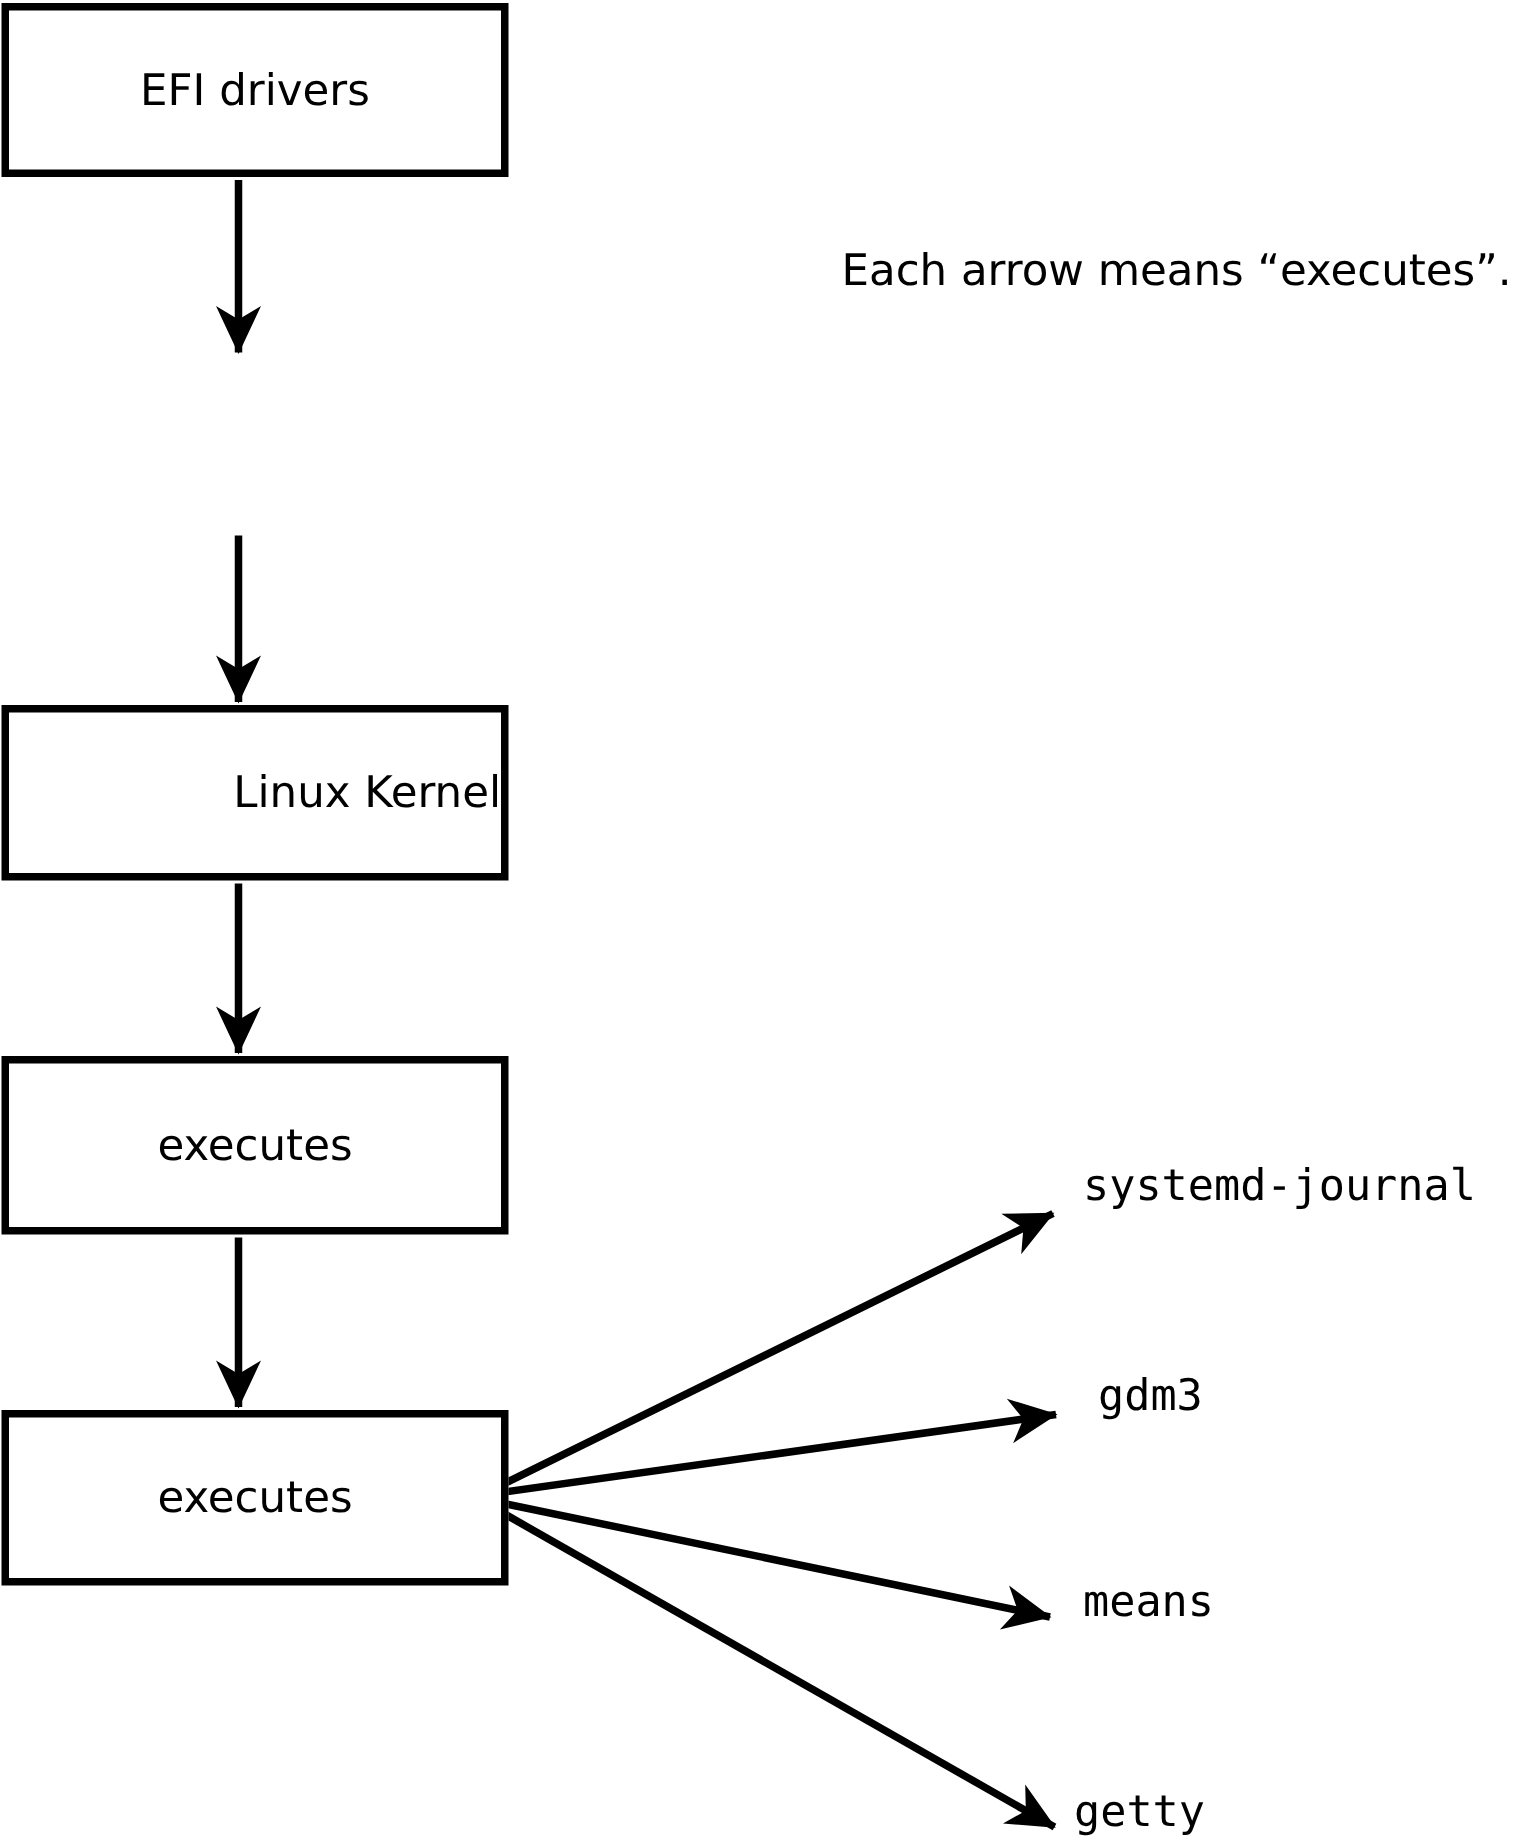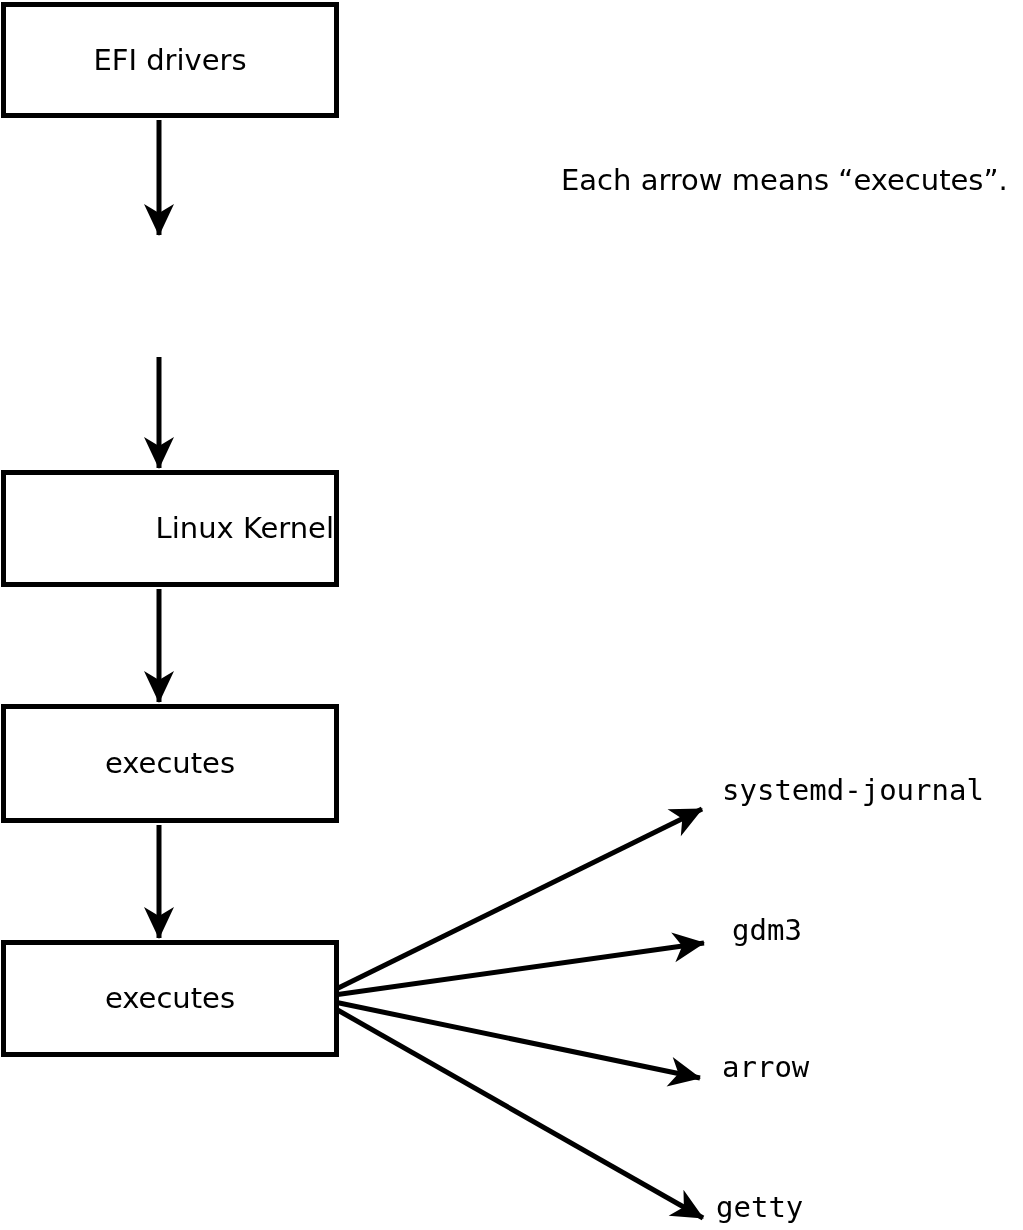--- a/index.html
+++ b/index.html
@@ -95,18 +95,18 @@
   </div>
   <div class="node node-initramfs">
     <span>executes</span>
   </div>
   <div class="node node-systemd">
     <span>executes</span>
   </div>
 
   <div class="proc-label proc-journal">systemd-journal</div>
   <div class="proc-label proc-gdm3">gdm3</div>
-  <div class="proc-label proc-getty">arrow</div>
+  <div class="proc-label proc-getty">means</div>
   <div class="proc-label proc-sshd">getty</div>
 
   <div class="annotation">Each arrow means “executes”.</div>
 
 </div>
 
 </body></html>

